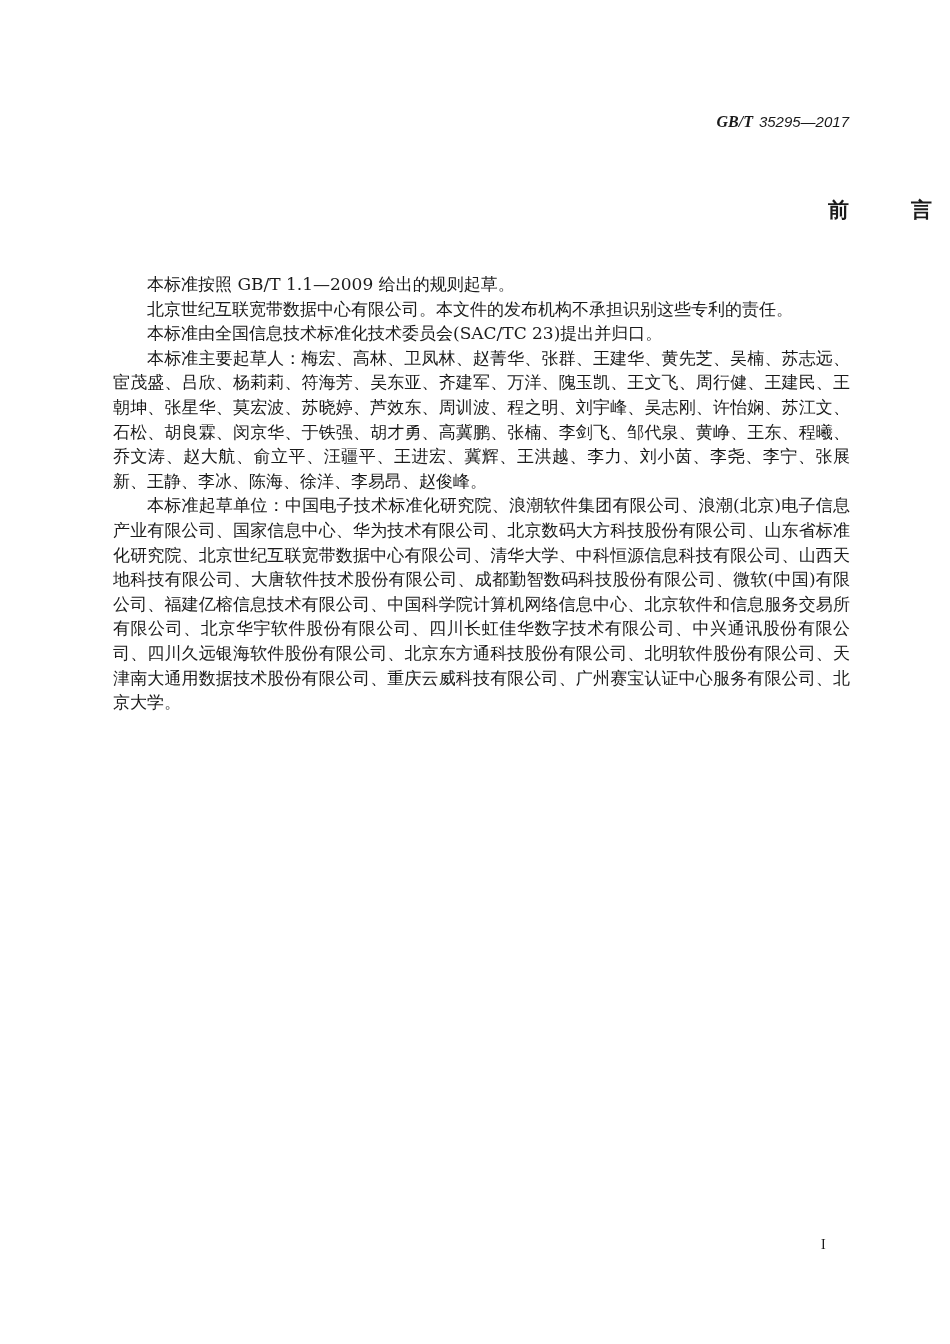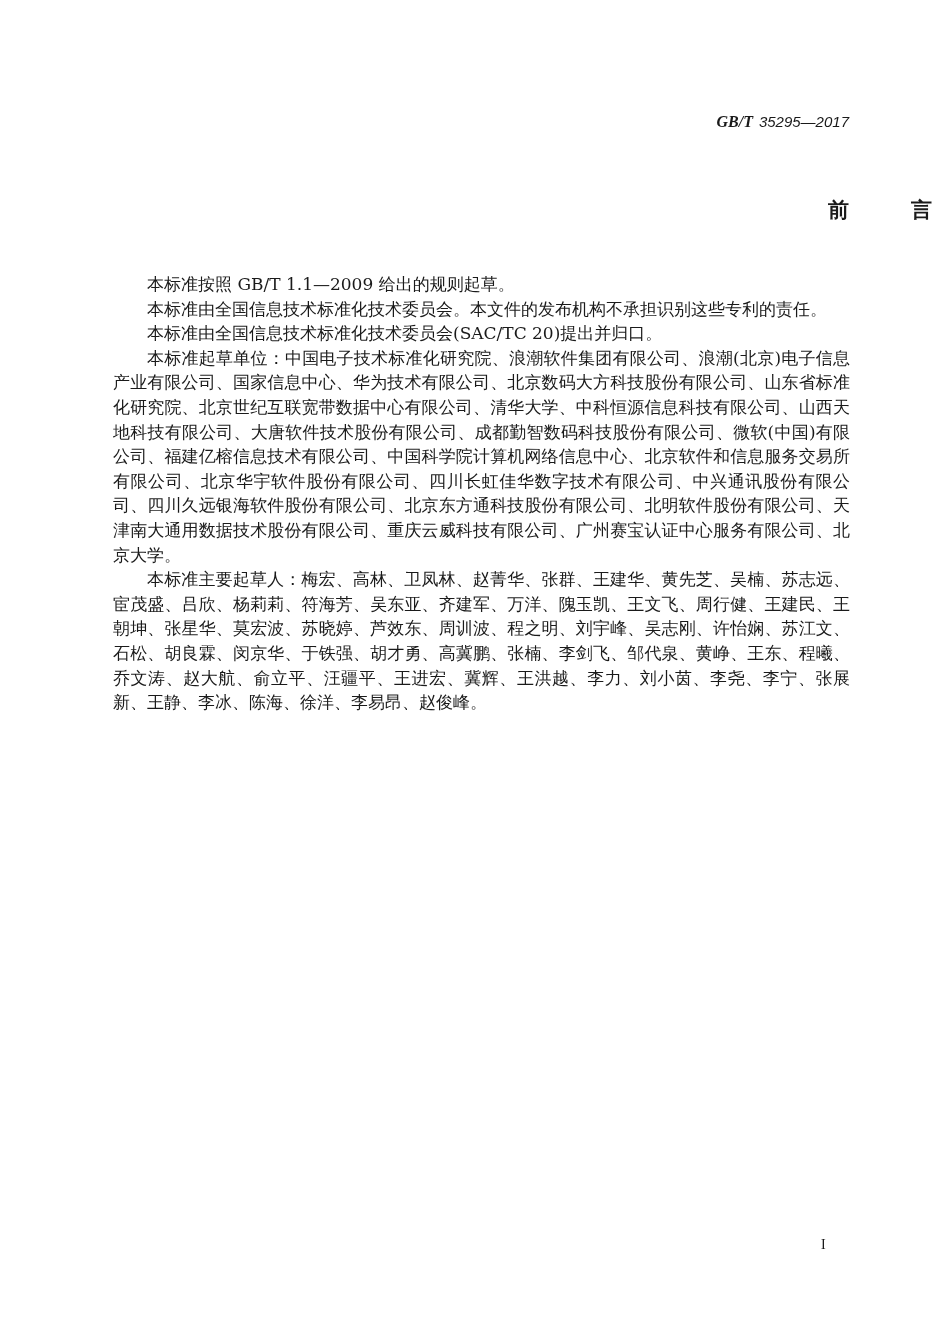--- a/index.html
+++ b/index.html
@@ -19,19 +19,19 @@
 <body>
 
 <div class="header-code">
   <span class="gbt">GB/T</span><span class="num">35295—2017</span>
 </div>
 
 <div class="title">前言</div>
 
 <div class="body-text">
   <p class="para">本标准按照 GB/T 1.1—2009 给出的规则起草。</p>
-  <p class="para">本标准由全国信息技术标准化技术委员会。本文件的发布机构不承担识别这些专利的责任。</p>
-  <p class="para">本标准由全国信息技术标准化技术委员会(SAC/TC 20)提出并归口。</p>
+  <p class="para">北京世纪互联宽带数据中心有限公司。本文件的发布机构不承担识别这些专利的责任。</p>
+  <p class="para">本标准由全国信息技术标准化技术委员会(SAC/TC 23)提出并归口。</p>
+  <p class="para">本标准主要起草人：梅宏、高林、卫凤林、赵菁华、张群、王建华、黄先芝、吴楠、苏志远、宦茂盛、吕欣、杨莉莉、符海芳、吴东亚、齐建军、万洋、隗玉凯、王文飞、周行健、王建民、王朝坤、张星华、莫宏波、苏晓婷、芦效东、周训波、程之明、刘宇峰、吴志刚、许怡娴、苏江文、石松、胡良霖、闵京华、于铁强、胡才勇、高冀鹏、张楠、李剑飞、邹代泉、黄峥、王东、程曦、乔文涛、赵大航、俞立平、汪疆平、王进宏、冀辉、王洪越、李力、刘小茵、李尧、李宁、张展新、王静、李冰、陈海、徐洋、李易昂、赵俊峰。</p>
   <p class="para">本标准起草单位：中国电子技术标准化研究院、浪潮软件集团有限公司、浪潮(北京)电子信息产业有限公司、国家信息中心、华为技术有限公司、北京数码大方科技股份有限公司、山东省标准化研究院、北京世纪互联宽带数据中心有限公司、清华大学、中科恒源信息科技有限公司、山西天地科技有限公司、大唐软件技术股份有限公司、成都勤智数码科技股份有限公司、微软(中国)有限公司、福建亿榕信息技术有限公司、中国科学院计算机网络信息中心、北京软件和信息服务交易所有限公司、北京华宇软件股份有限公司、四川长虹佳华数字技术有限公司、中兴通讯股份有限公司、四川久远银海软件股份有限公司、北京东方通科技股份有限公司、北明软件股份有限公司、天津南大通用数据技术股份有限公司、重庆云威科技有限公司、广州赛宝认证中心服务有限公司、北京大学。</p>
-  <p class="para">本标准主要起草人：梅宏、高林、卫凤林、赵菁华、张群、王建华、黄先芝、吴楠、苏志远、宦茂盛、吕欣、杨莉莉、符海芳、吴东亚、齐建军、万洋、隗玉凯、王文飞、周行健、王建民、王朝坤、张星华、莫宏波、苏晓婷、芦效东、周训波、程之明、刘宇峰、吴志刚、许怡娴、苏江文、石松、胡良霖、闵京华、于铁强、胡才勇、高冀鹏、张楠、李剑飞、邹代泉、黄峥、王东、程曦、乔文涛、赵大航、俞立平、汪疆平、王进宏、冀辉、王洪越、李力、刘小茵、李尧、李宁、张展新、王静、李冰、陈海、徐洋、李易昂、赵俊峰。</p>
 </div>
 
 <div class="page-num">I</div>
 
 </body></html>

